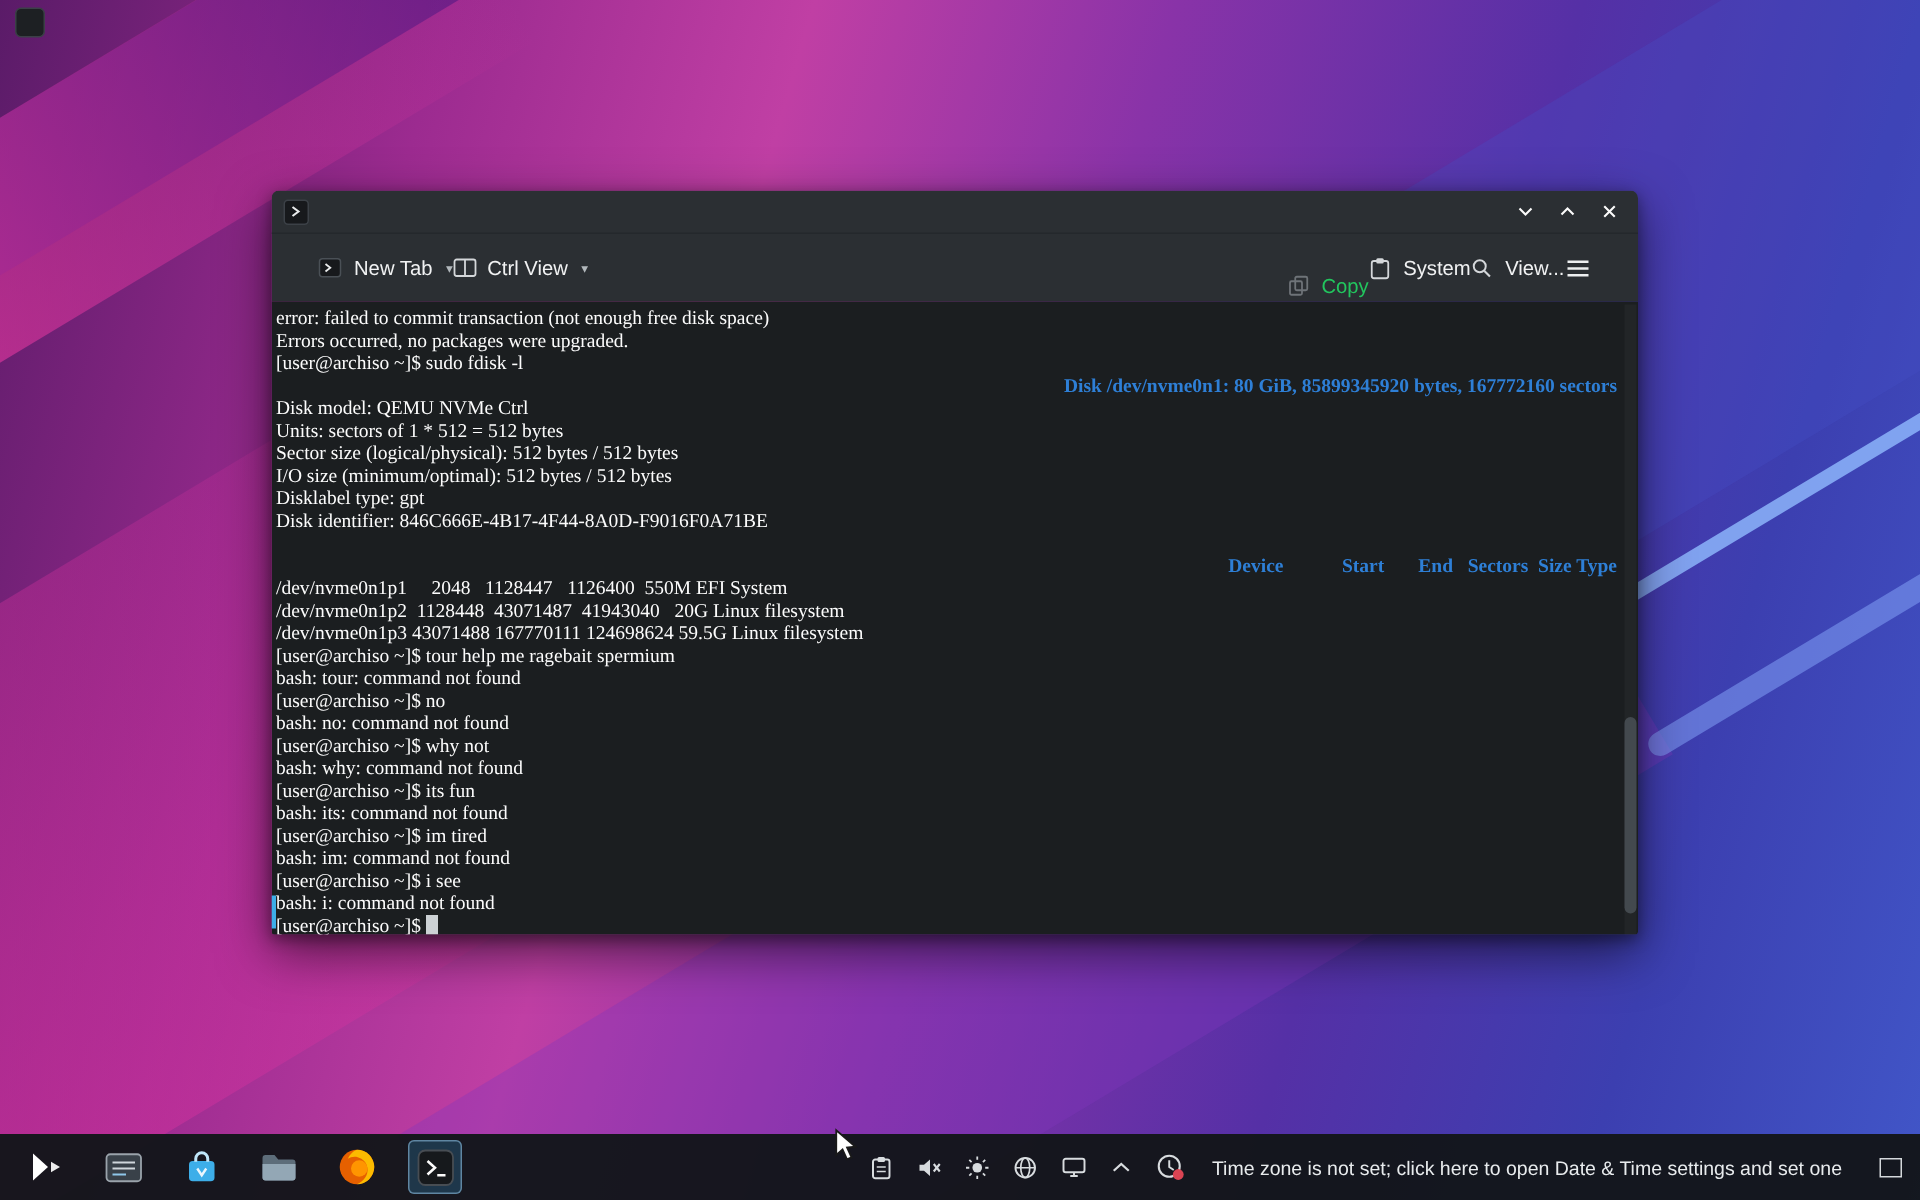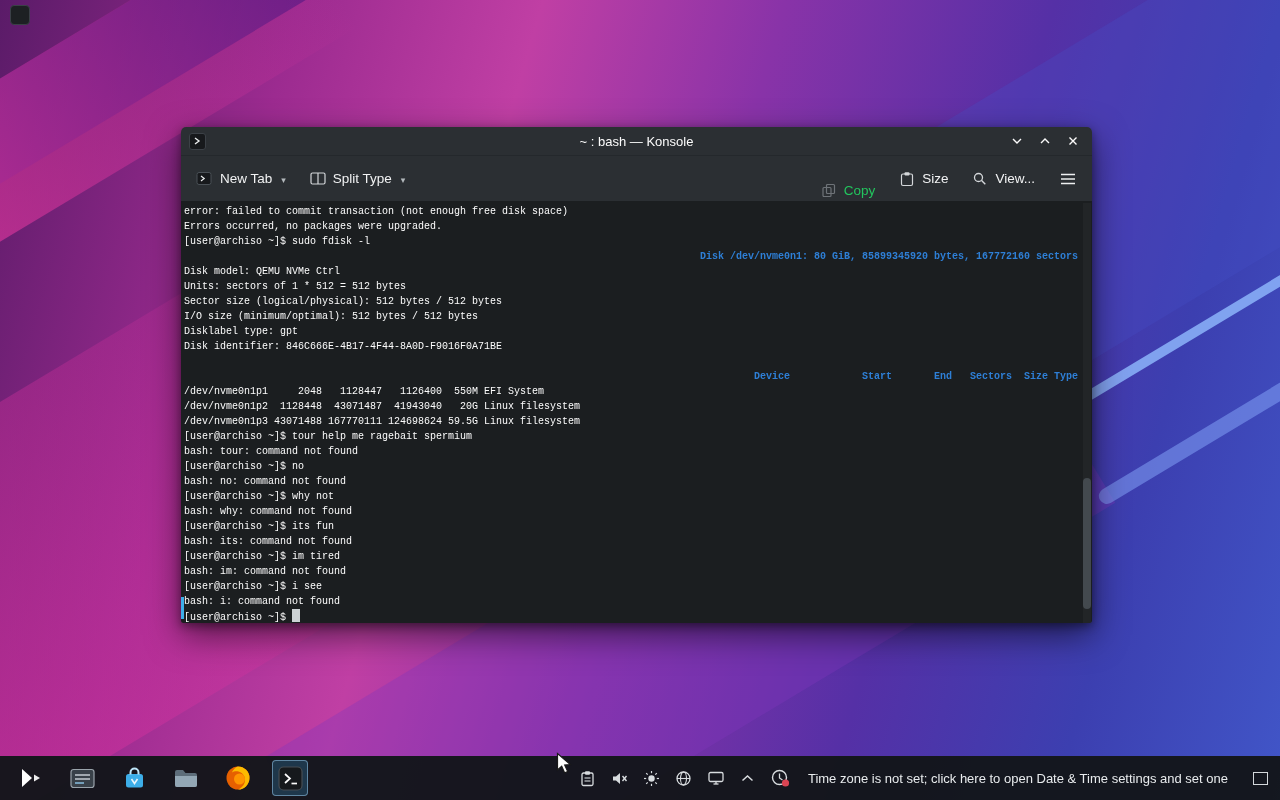--- a/index.html
+++ b/index.html
@@ -27,29 +27,29 @@
   .titlebar { height:29px; background:#2b2f33; border-bottom:1px solid #24282c;
               display:flex; align-items:center; position:relative; flex:0 0 auto; }
   .titlebar-title { position:absolute; left:0; right:0; text-align:center;
                     color:#fcfcfc; font-size:13px; pointer-events:none; }
   .win-icon { margin-left:8px; width:17px; height:17px; background:#17191c; border-radius:3px;
               border:1px solid #3c4147; display:flex; align-items:center; justify-content:center; z-index:1; }
   .win-controls { margin-left:auto; display:flex; align-items:center; gap:12px; padding-right:11px; z-index:1; }
   .wbtn { width:16px; height:16px; display:flex; align-items:center; justify-content:center; }
 
   .toolbar { height:45px; background:#2b2f33; display:flex; align-items:center;
-             padding:0 15px; gap:24px; flex:0 0 auto;text-align:right; }
+             padding:0 31px; flex:0 0 auto;text-align:right; }
   .tbtn { display:flex; align-items:center; gap:7px; color:#f1f2f3; font-size:13.5px; white-space:nowrap; }
   .tbtn.disabled { color:#22c55e;margin-top:24px; }
   .caret { font-size:9px; color:#b2b8bc; margin-left:2px; transform:translateY(1px); }
   .spacer { flex:1; }
 
   .terminal { flex:1; position:relative; background:#1b1e20; }
-  .term-text { padding:3px 14px 3px 3px; font-family:Liberation Mono, monospace;
-               font-size:10px; line-height:15px; color:#fcfcfc; white-space:pre; }
+  .term-text { padding:3px 14px 3px 3px; font-family:Liberation Serif, serif;
+               font-size:13px; line-height:15px; color:#fcfcfc; white-space:pre; }
   .tline { height:15px; }
   .tline.blue { color:#2e7fd6; font-weight:bold;text-align:right; }
   .cursor { display:inline-block; width:8px; height:13px; background:#ccd1d4; vertical-align:-2px; }
   .sb-track { position:absolute; right:1px; top:2px; bottom:2px; width:8px; background:rgba(255,255,255,.03); }
   .sb-thumb { position:absolute; right:1px; top:277px; width:8px; height:131px; background:#43494e; border-radius:4px; }
   .scroll-indicator { position:absolute; left:0; top:396px; width:3px; height:22px; background:#3daee9; }
 
   
   .panel { position:absolute; left:0; right:0; bottom:0; height:44px;
            background:rgba(19,22,26,.97); display:flex; align-items:center; padding:0 12px; }
@@ -78,21 +78,20 @@
 <div class="toolbox"></div>
 
 <div class="window">
 
   <div class="titlebar">
     <div class="win-icon">
       <svg width="10" height="10" viewBox="0 0 10 10">
         <path d="M2 2l4 3-4 3" stroke="#e9ebec" stroke-width="1.4" fill="none"></path>
       </svg>
     </div>
-    <div class="titlebar-title">~ : bash — Konsole</div>
     <div class="win-controls">
       <div class="wbtn">
         <svg width="14" height="14" viewBox="0 0 14 14">
           <path d="M3 5l4 4 4-4" stroke="#fcfcfc" stroke-width="1.4" fill="none"></path>
         </svg>
       </div>
       <div class="wbtn">
         <svg width="14" height="14" viewBox="0 0 14 14">
           <path d="M3 9l4-4 4 4" stroke="#fcfcfc" stroke-width="1.4" fill="none"></path>
         </svg>
@@ -112,39 +111,39 @@
         <path d="M5 5l3.2 2.5L5 10" stroke="#e9ebec" stroke-width="1.2" fill="none"></path>
       </svg>
       <span>New Tab</span>
       <span class="caret">▾</span>
     </div>
     <div class="tbtn">
       <svg width="16" height="15" viewBox="0 0 16 15">
         <rect x="1" y="2" width="14" height="11" rx="1.5" fill="none" stroke="#d4d7da" stroke-width="1.2"></rect>
         <line x1="8" y1="2" x2="8" y2="13" stroke="#d4d7da" stroke-width="1.2"></line>
       </svg>
-      <span>Split Type</span>
+      <span>Ctrl View</span>
       <span class="caret">▾</span>
     </div>
 
     <div class="spacer"></div>
 
     <div class="tbtn disabled">
       <svg width="16" height="15" viewBox="0 0 16 15">
         <rect x="2" y="4.5" width="8" height="9" rx="1" fill="none" stroke="#6e7378" stroke-width="1.2"></rect>
         <rect x="5.5" y="1.5" width="8" height="9" rx="1" fill="none" stroke="#6e7378" stroke-width="1.2"></rect>
       </svg>
       <span>Copy</span>
     </div>
     <div class="tbtn">
       <svg width="16" height="16" viewBox="0 0 16 16">
         <rect x="2.5" y="3" width="11" height="11.5" rx="1.5" fill="none" stroke="#d4d7da" stroke-width="1.2"></rect>
         <rect x="5.5" y="1.2" width="5" height="3.4" rx="1" fill="#d4d7da"></rect>
       </svg>
-      <span>Size</span>
+      <span>System</span>
     </div>
     <div class="tbtn">
       <svg width="16" height="16" viewBox="0 0 16 16">
         <circle cx="6.5" cy="6.5" r="4" fill="none" stroke="#d4d7da" stroke-width="1.3"></circle>
         <line x1="9.6" y1="9.6" x2="13.3" y2="13.3" stroke="#d4d7da" stroke-width="1.4"></line>
       </svg>
       <span>View...</span>
     </div>
     <div class="tbtn">
       <svg width="18" height="14" viewBox="0 0 18 14">

